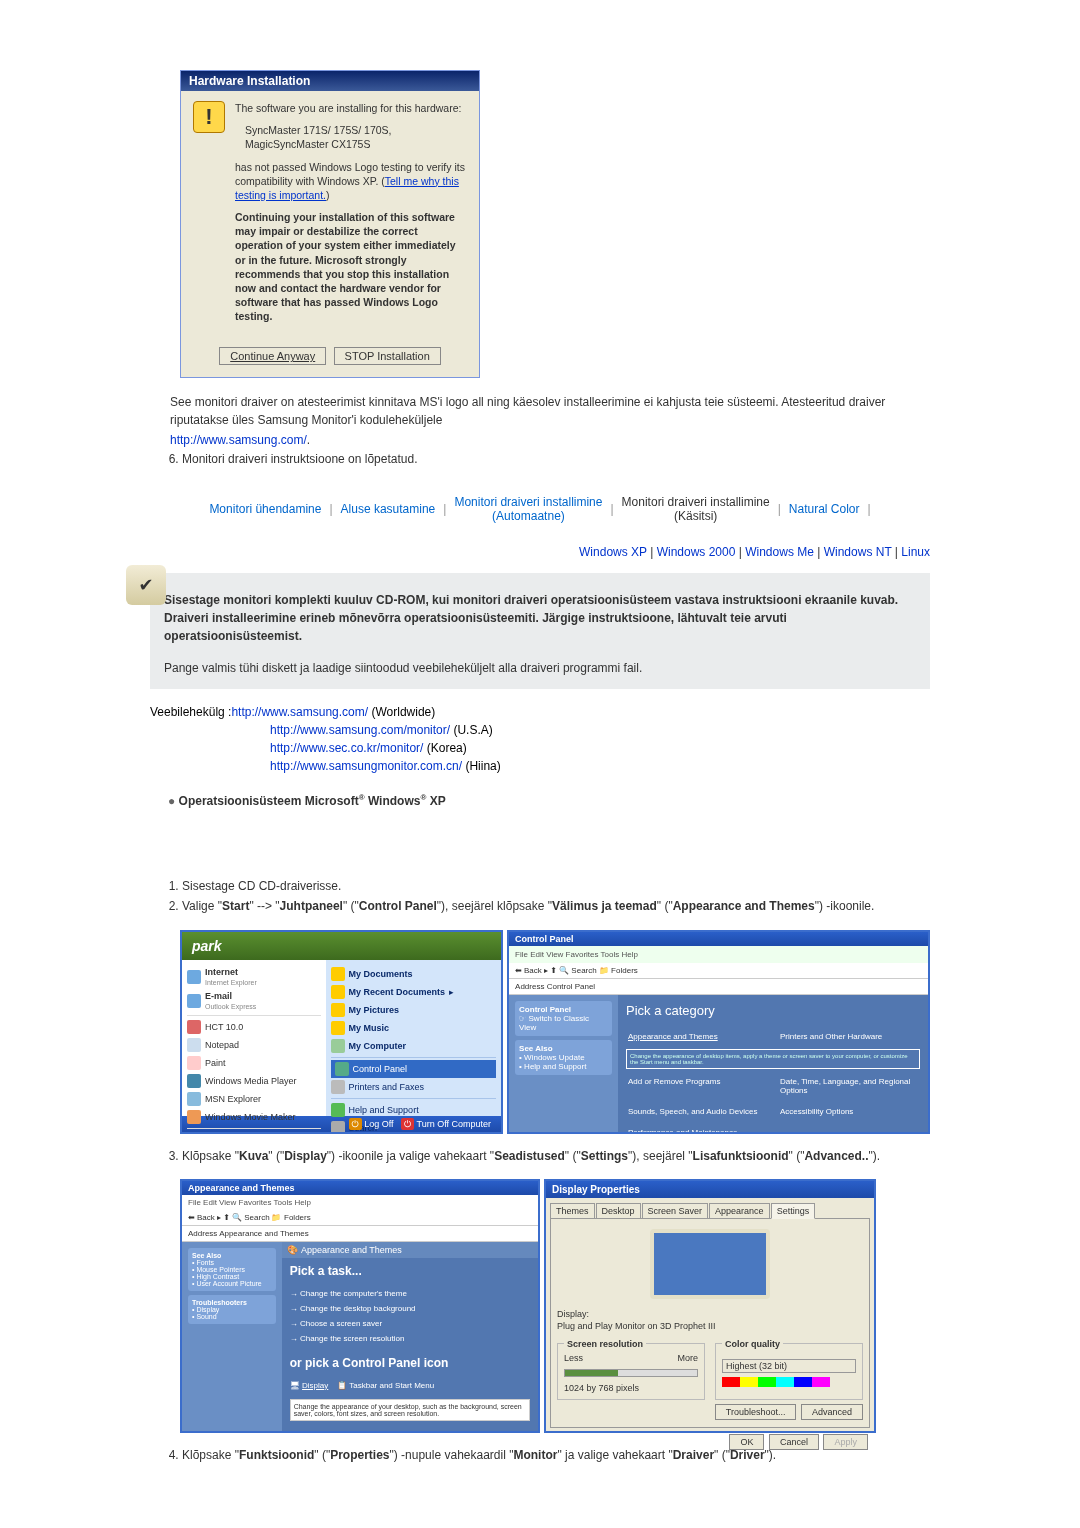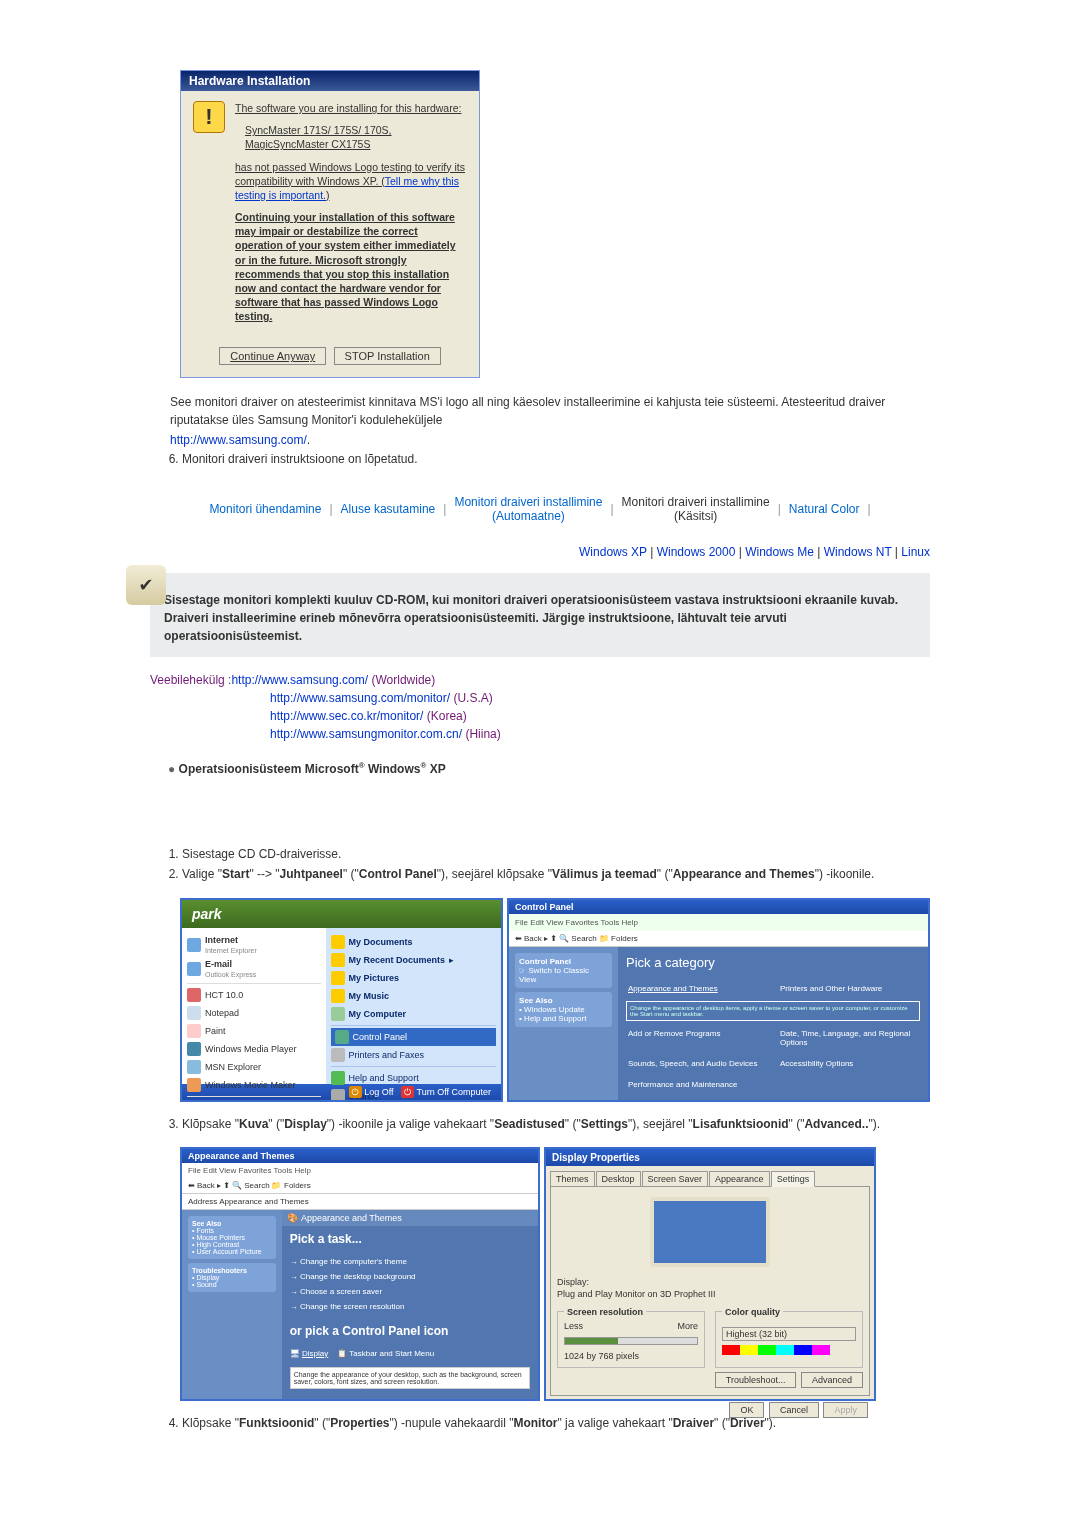--- a/index.html
+++ b/index.html
@@ -37,21 +37,21 @@
       border: 1px solid #b07800;
       display: flex;
       align-items: center;
       justify-content: center;
       font-size: 22px;
       font-weight: bold;
       color: #333;
       flex-shrink: 0;
     }
     .dialog-text { font-size: 10.5px; line-height: 1.35; }
-    .dialog-text p { margin-bottom: 8px; text-decoration: underline; }
+    .dialog-text p { margin-bottom: 8px; }
     .dialog-text .link { color: #0033cc; text-decoration: underline; }
     .dialog-text .bold { font-weight: bold; }
     .dialog-buttons {
       text-align: center;
       padding: 6px 0 12px;
     }
     .dialog-buttons span {
       display: inline-block;
       border: 1px solid #888;
       background: #ece9d8;
@@ -97,21 +97,21 @@
       border-radius: 6px;
       display: flex;
       align-items: center;
       justify-content: center;
       font-size: 18px;
     }
     .info-box .bold { font-weight: bold; font-size: 12px; line-height: 1.5; }
     .info-box .sub { margin-top: 14px; font-size: 12px; line-height: 1.5; }
     .link-list { padding-left: 120px; font-size: 12px; line-height: 1.5; }
     .link-list .row span { color: #0033cc; }
-    .link-list .row .gray { color: #701a75; margin-top: 37px; }
+    .link-list .row .gray { color: #000000; margin-top: 37px; }
     .bullet-heading {
       margin: 18px 0 10px 18px;
       font-size: 12px;
       font-weight: bold;
     }
     .bullet-heading::before { content: "● "; color: #666; }
     .bullet-heading sup { font-size: 8px; }
     .screenshot-row {
       display: flex;
       gap: 4px;
@@ -240,20 +240,21 @@
   <span>Windows XP</span> <span class="pipe">|</span>
   <span>Windows 2000</span> <span class="pipe">|</span>
   <span>Windows Me</span> <span class="pipe">|</span>
   <span>Windows NT</span> <span class="pipe">|</span>
   <span>Linux</span>
 </div>
 
 <div class="info-box">
   <div class="clip">✔</div>
   <div class="bold">Sisestage monitori komplekti kuuluv CD-ROM, kui monitori draiveri operatsioonisüsteem vastava instruktsiooni ekraanile kuvab. Draiveri installeerimine erineb mõnevõrra operatsioonisüsteemiti. Järgige instruktsioone, lähtuvalt teie arvuti operatsioonisüsteemist.</div>
+  <div class="sub">Pange valmis tühi diskett ja laadige siintoodud veebileheküljelt alla draiveri programmi fail.</div>
 </div>
 <div class="link-list">
   <div class="row" style="margin-left:-120px;"><span class="gray">Veebilehekülg :</span><span>http://www.samsung.com/</span> <span class="gray">(Worldwide)</span></div>
   <div class="row"><span>http://www.samsung.com/monitor/</span> <span class="gray">(U.S.A)</span></div>
   <div class="row"><span>http://www.sec.co.kr/monitor/</span> <span class="gray">(Korea)</span></div>
   <div class="row"><span>http://www.samsungmonitor.com.cn/</span> <span class="gray">(Hiina)</span></div>
 </div>
 
 <div class="bullet-heading">Operatsioonisüsteem Microsoft<sup>®</sup> Windows<sup>®</sup> XP</div>
 
@@ -352,20 +353,21 @@
     </div>
     <div class="foot"><span style="background:#d80;padding:1px 3px;border-radius:2px;">⏻</span> <span>Log Off</span> &nbsp; <span style="background:#d33;padding:1px 3px;border-radius:2px;">⏻</span> <span>Turn Off Computer</span></div>
     <div><span class="start-btn">start</span></div>
   </div>
 
   <div class="shot cp-window">
     <div class="blue-hdr">Control Panel</div>
     <div class="white-body" style="padding:0;">
       <div class="toolbar">File  Edit  View  Favorites  Tools  Help</div>
       <div class="toolbar2">⬅ Back ▸ ⬆ 🔍 Search 📁 Folders</div>
+      <div class="toolbar2">Address   Control Panel</div>
       <div class="main">
         <div class="side">
           <div class="box"><b>Control Panel</b><br>☞ <span>Switch to Classic View</span></div>
           <div class="box"><b>See Also</b><br>• Windows Update<br>• Help and Support</div>
         </div>
         <div class="content">
           <h4>Pick a category</h4>
           <div style="display:grid;grid-template-columns:1fr 1fr;gap:4px 10px;">
             <div class="cat"><u>Appearance and Themes</u></div>
             <div class="cat">Printers and Other Hardware</div>

